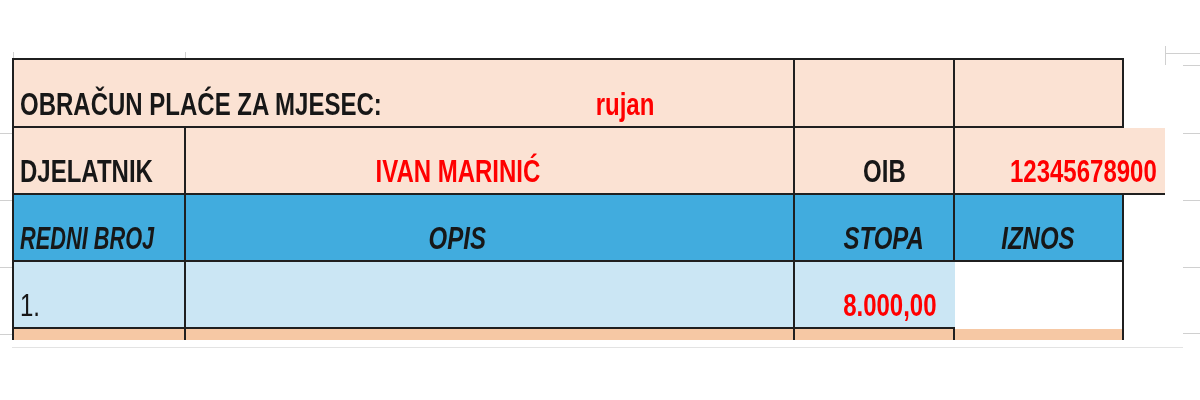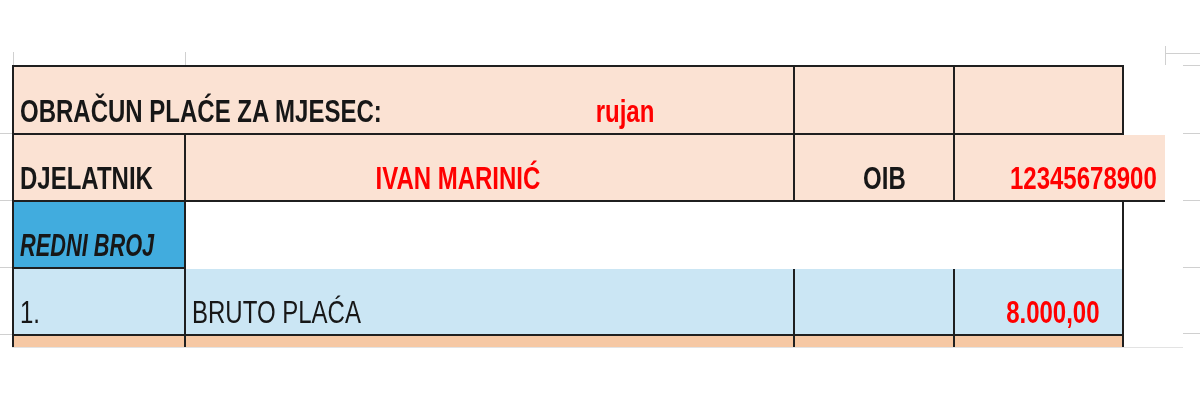--- a/index.html
+++ b/index.html
@@ -11,21 +11,21 @@
     width:1200px; height:400px; background:var(--canvas);
     font-family:"Liberation Sans", sans-serif;
   }
   .stage { position:relative; width:1200px; height:400px; overflow:hidden; }
 
   
   .grid { position:absolute; background:var(--gridline); }
 
   
   .tbl {
-    position:absolute; left:12px; top:65px; width:1112px;
+    position:absolute; left:12px; top:58px; width:1112px;
     box-sizing:border-box;
     border-left:2px solid var(--border);
     border-top:2px solid var(--border);
     border-right:2px solid var(--border);
   }
   .row { display:grid; grid-template-columns:172px 609px 160px 1fr; }
   .r-title   { height:68px; }
   .r-emp     { height:67px;border-radius:16px; }
   .r-head    { height:67px;font-style:italic; }
   .r-data    { height:67px; }
@@ -111,28 +111,34 @@
       </div>
       <div class="cell bg-peach right last">
         <span class="txt b red">12345678900</span>
       </div>
     </div>
 
     <div class="row r-head">
       <div class="cell bg-blue">
         <span class="txt b tight">REDNI BROJ</span>
       </div>
+      <div class="cell bg-blue center nudge-l">
+        <span class="txt b">OPIS</span>
+      </div>
+      <div class="cell bg-blue center nudge-r">
+        <span class="txt b">STOPA</span>
+      </div>
+      <div class="cell bg-blue center last">
+        <span class="txt b">IZNOS</span>
+      </div>
     </div>
 
     <div class="row r-data">
       <div class="cell bg-lblue">
         <span class="txt">1.</span>
-      </div>
-      <div class="cell bg-lblue">
-        <span class="txt">BRUTO PLAĆA</span>
       </div>
       <div class="cell bg-lblue">
         <span class="txt"></span>
       </div>
       <div class="cell bg-lblue right last">
         <span class="txt b red">8.000,00</span>
       </div>
     </div>
 
     <div class="row r-sliver">

